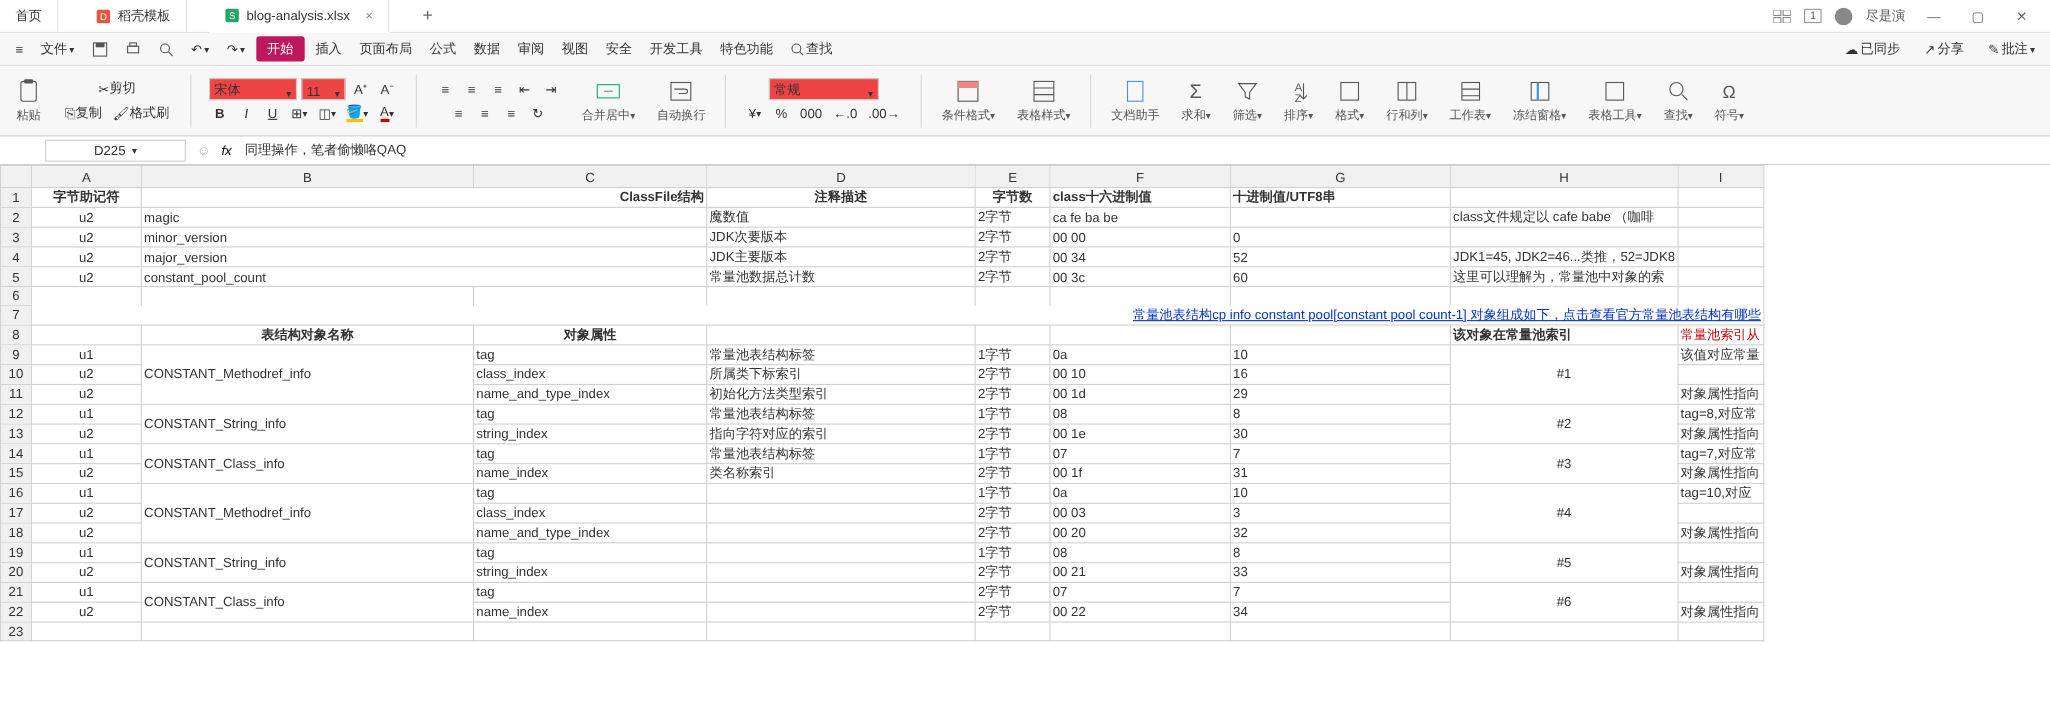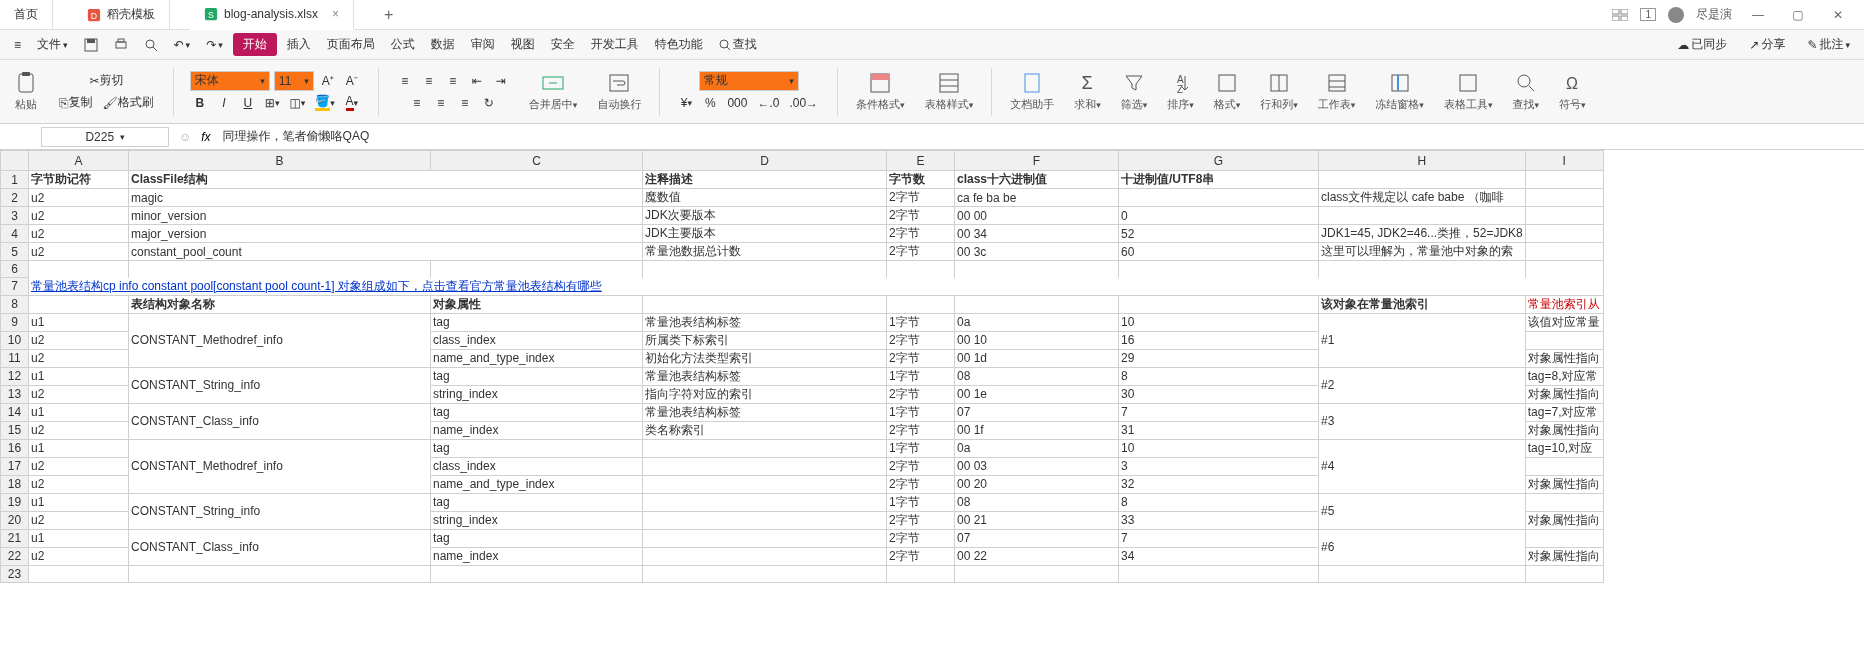--- a/index.html
+++ b/index.html
@@ -18,43 +18,43 @@
 .menubtn.start { background: #be185d; color:#fff; border-radius: 3px; padding: 3px 10px; }
 .menu-right { margin-left:auto; display:flex; gap:10px; color:#555; }
 .caret { font-size:9px; }
 
 .toolbar { height: 64px; background: #f7f7f7; display:flex; align-items:center; padding: 2px 8px; gap: 8px; border-bottom:1px solid #d0d0d0; }
 .tgroup { display:flex; flex-direction:column; align-items:center; gap:2px; padding: 0 4px; }
 .trow { display:flex; gap:4px; align-items:center; }
 .tbtn { min-width: 20px; height:20px; display:flex; align-items:center; justify-content:center; border:1px solid transparent; border-radius:2px; padding:0 2px; }
 .tsep { width:1px; height:48px; background:#d8d8d8; margin:0 4px; }
 .tlabel { font-size:11px; color:#555; }
-.fontsel { border:1px solid #ccc; background:#f97316; height:20px; padding:0 4px; display:flex; align-items:center; min-width:80px; }
+.fontsel { border:1px solid #ccc; background:#ef4444; height:20px; padding:0 4px; display:flex; align-items:flex-end; min-width:80px; }
 .bigbtn { display:flex; flex-direction:column; align-items:center; gap:2px; padding:2px 6px; }
 .bigbtn svg { width:24px; height:24px; }
 
 .namebox { height: 26px; display:flex; align-items:center; border-bottom:1px solid #d0d0d0;padding-left:35px; }
 .namebox .cellname { width:128px; border:1px solid #d0d0d0; margin:2px 6px; height:20px; display:flex; align-items:center; justify-content:center; }
 .namebox .fx { padding:0 6px; font-style:italic; color:#000000; }
 .namebox .formula { flex:1; padding:0 6px; }
 
 .grid-wrap { position:relative; height: calc(661px - 30px - 30px - 64px - 26px); overflow:auto; }
 table.grid { border-collapse: collapse; table-layout: fixed; }
 table.grid th, table.grid td { border:1px solid #d0d0d0; height:17px; font-size:12px; padding:0 2px; overflow:hidden; white-space:nowrap; text-overflow: clip; background:#fff; }
 table.grid th { background:#f0f0f0; font-weight:normal; text-align:center; position:sticky; }
 table.grid th.rowh { width:28px; text-align:center; background:#f0f0f0; position:sticky; left:0; }
 table.grid th.colh { height:20px; }
 .corner { width:28px; height:20px; background:#f0f0f0; border:1px solid #d0d0d0; position:sticky; left:0; top:0; }
 
-.cell-center { text-align:left; }
+.cell-center { text-align:center; }
 .bold { font-weight:bold; }
 .bigtext { font-size:14px; }
 .link { color:#0033cc; text-decoration:underline; }
 .red { color:#cc0000; }
-.merge { text-align:left; }
+.merge { text-align:right; }
 
 
 .cA { width:100px; }
 .cB { width:302px; }
 .cC { width:212px; }
 .cD { width:244px; }
 .cE { width:68px; }
 .cF { width:164px; }
 .cG { width:200px; }
 .cH { width:146px; }

